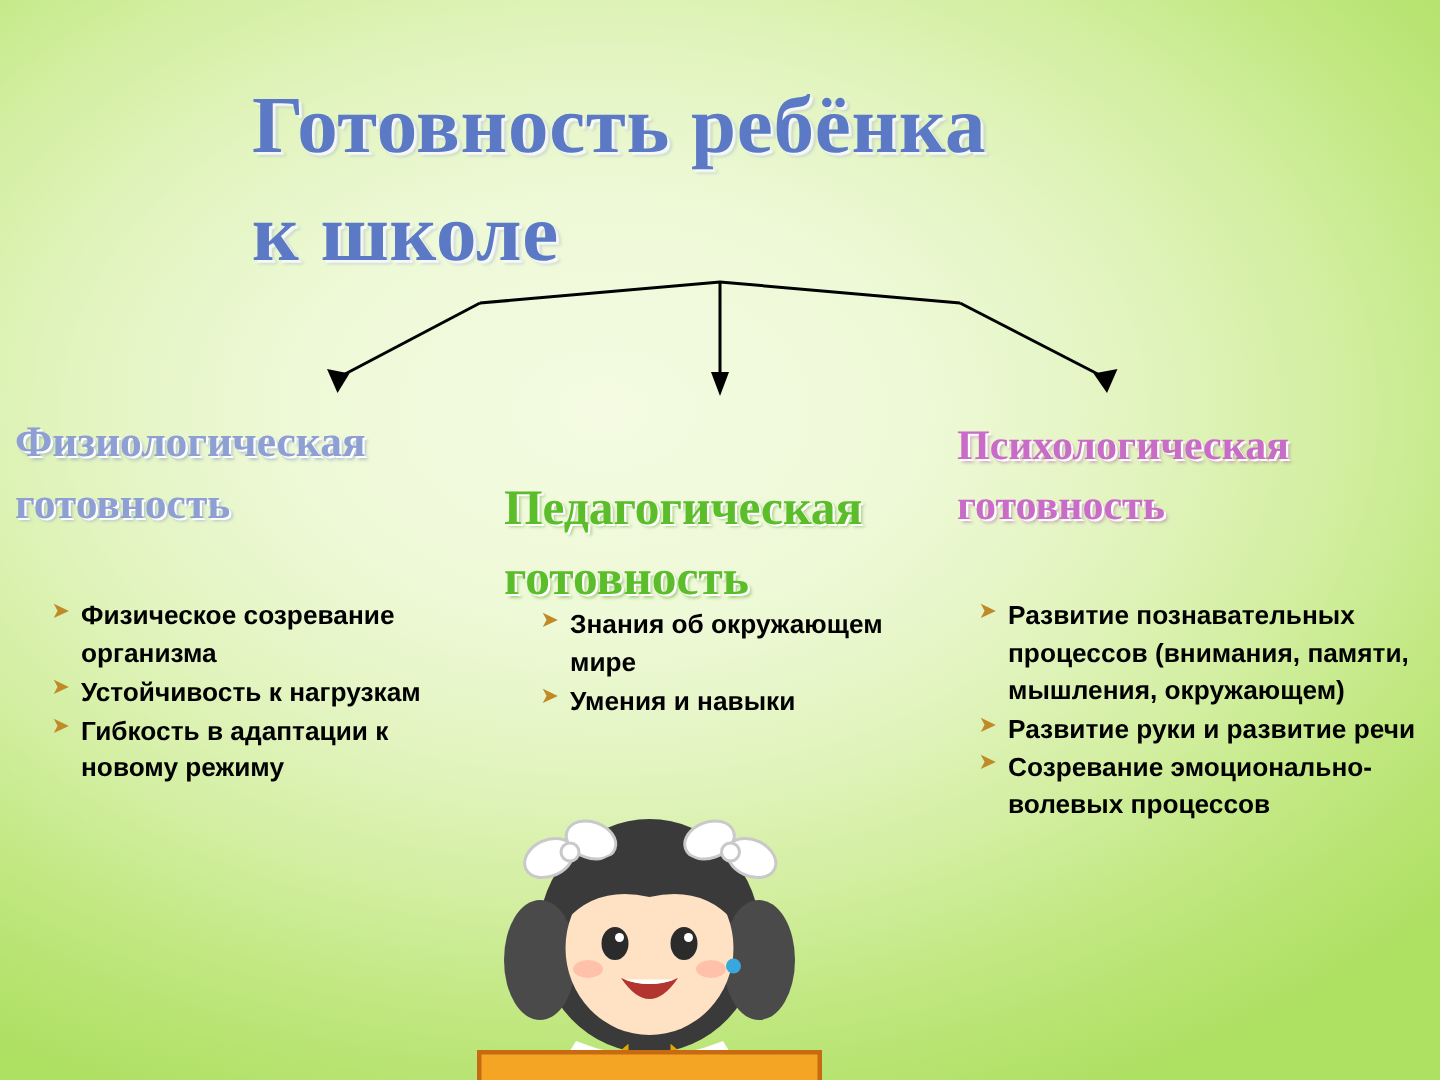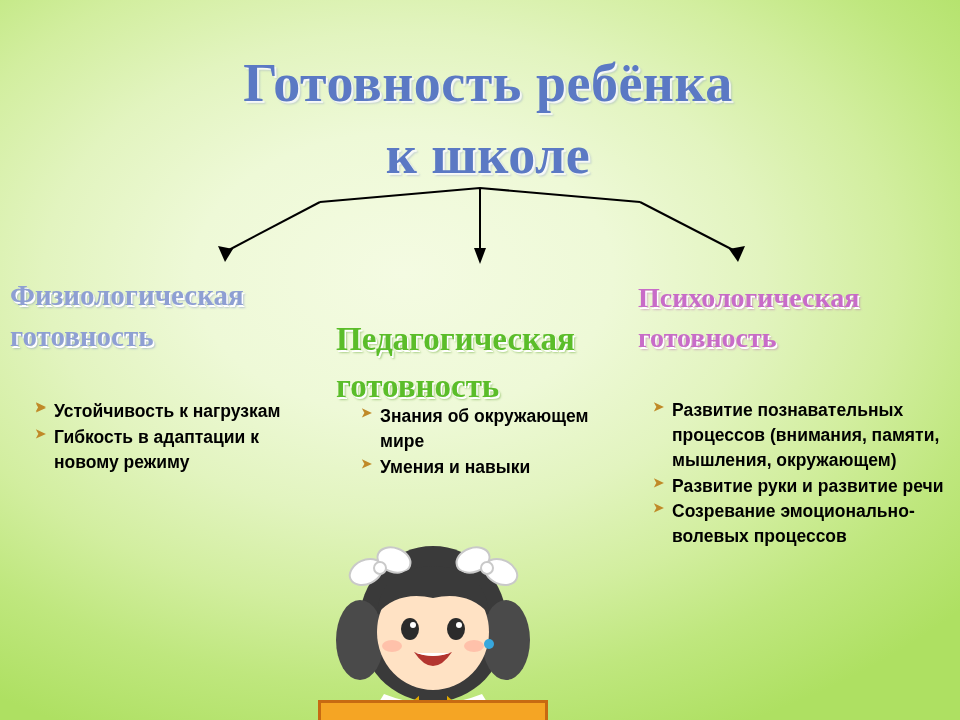--- a/index.html
+++ b/index.html
@@ -27,21 +27,20 @@
     left: 168px;
     top: 48px;
     width: 640px;
     font-family: "Liberation Serif", serif;
     font-weight: bold;
     font-size: 54px;
     line-height: 1.33;
     color: #5b79c4;
     text-shadow: 2px 2px 1px rgba(255,255,255,0.85), 3px 3px 2px rgba(120,140,190,0.35);
     letter-spacing: 0.5px;
-    text-align: center;
   }
   #title .line2 { display: block; }
 
   
   #arrows {
     position: absolute;
     left: 0;
     top: 180px;
     width: 960px;
     height: 105px;
@@ -145,21 +144,21 @@
     <polygon points="738,82 729,69 745,66" fill="#000000"></polygon>
   </svg>
 
   <div class="col" id="col1">
     <div class="col-head">
       <span>Физиологическая</span>
       <span class="hl2">готовность</span>
     </div>
   </div>
   <ul class="bullets" id="list1">
-    <li><span class="chev">➤</span></li>
+    <li><span class="chev">➤</span><span>Физическое созревание организма</span></li>
     <li><span class="chev">➤</span><span>Устойчивость к нагрузкам</span></li>
     <li><span class="chev">➤</span><span>Гибкость в адаптации к новому режиму</span></li>
   </ul>
 
   <div class="col" id="col2">
     <div class="col-head">
       <span>Педагогическая</span>
       <span class="hl2">готовность</span>
     </div>
   </div>

